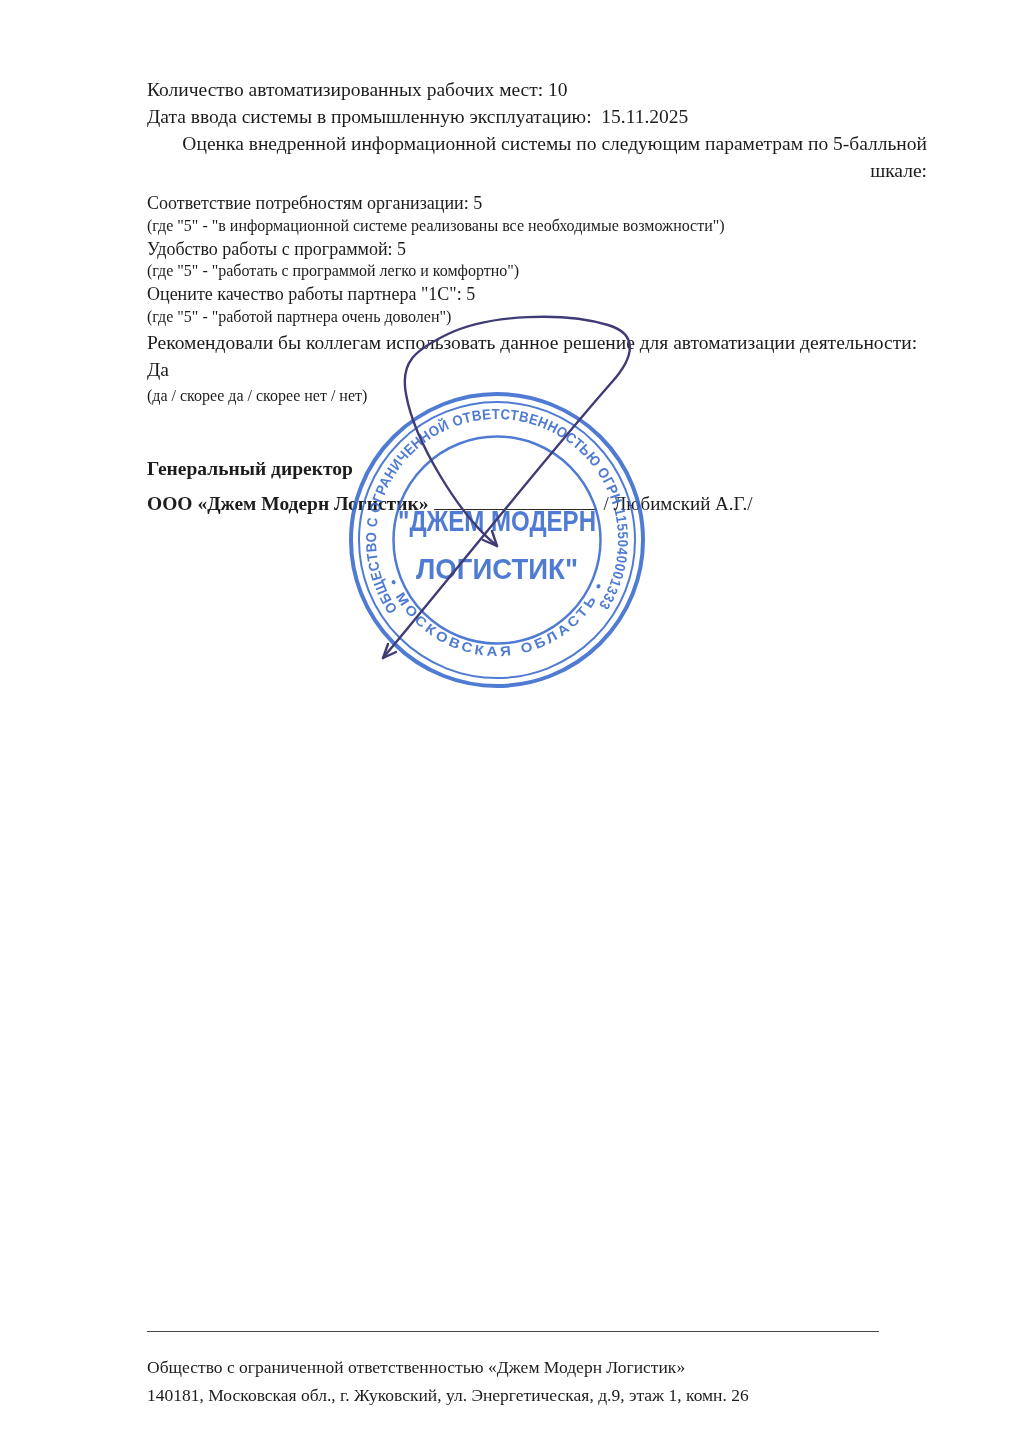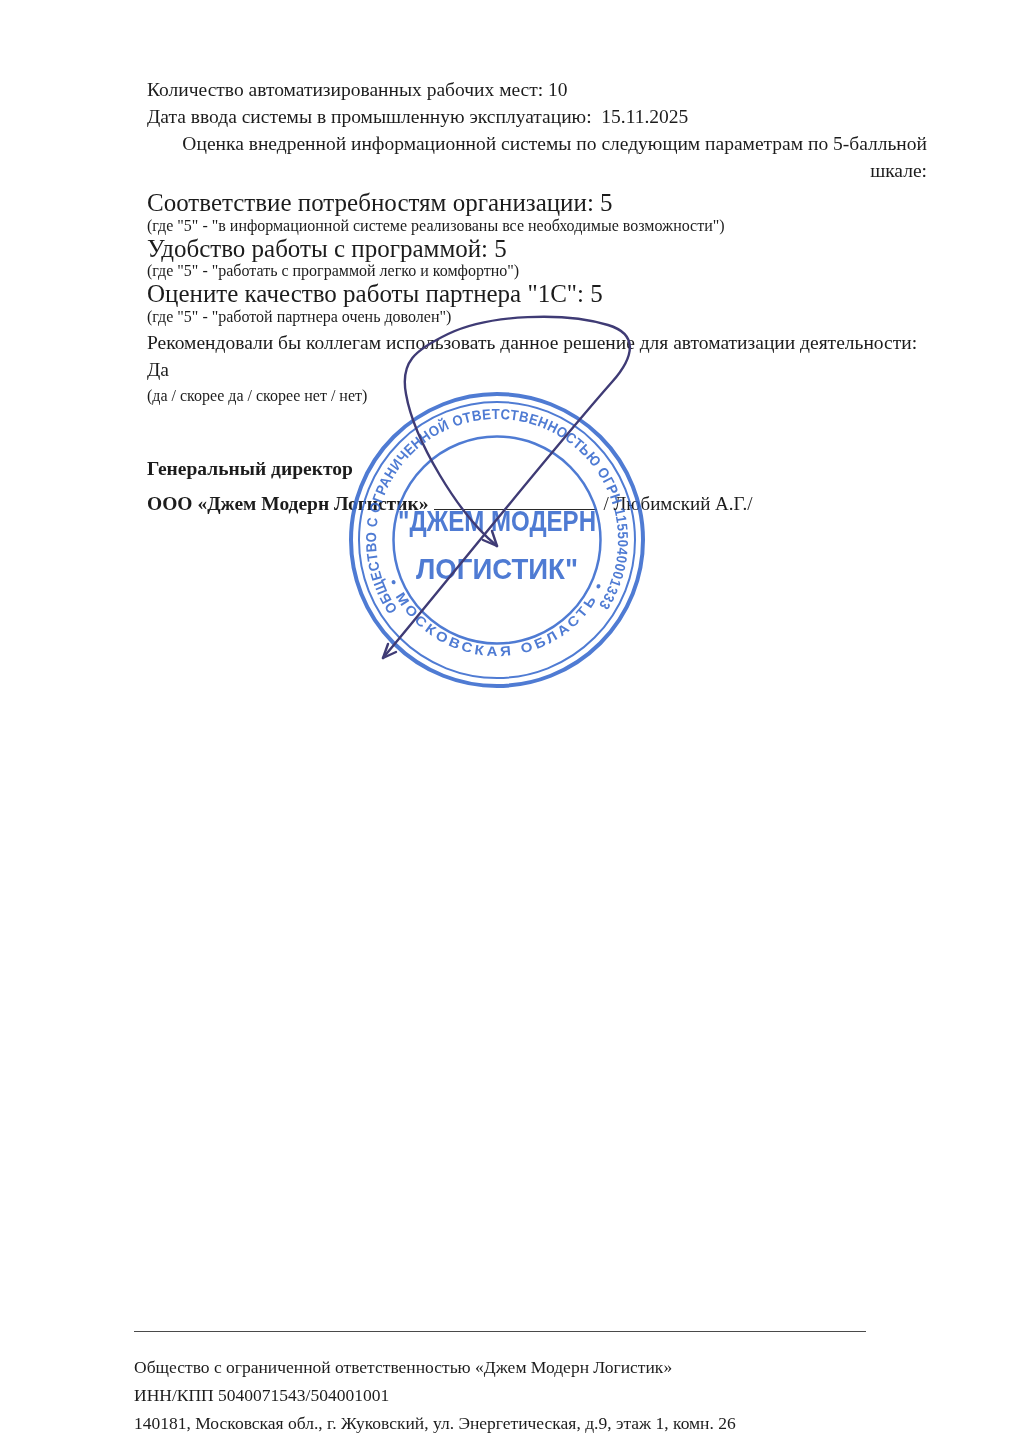--- a/index.html
+++ b/index.html
@@ -10,34 +10,34 @@
     background:#ffffff;
     overflow:hidden;
     font-family:"Liberation Serif", serif;
     color:#1c1c1c;
   }
   .page p{margin:0;}
   .content{position:absolute;left:147px;top:76px;width:780px;z-index:1;}
   .main{font-size:19.5px;line-height:27px;}
   .intro{margin-top:16px;text-align:right;}
   .ratings{margin-top:8px;}
-  .r-main{font-size:25px;line-height:22.8px;}
+  .r-main{font-size:18px;line-height:22.8px;}
   .r-note{font-size:16px;line-height:22.8px;}
   .rec{font-size:19.5px;line-height:27.5px;}
   .rec-note{font-size:16px;line-height:23px;}
   .director{margin-top:52px;}
   .director p{font-size:19.5px;font-weight:bold;line-height:19px;margin:0 0 16px 0;}
   .sig-line{
     display:inline-block;width:163px;height:14px;
     border-bottom:1.6px solid #2a2a2a;margin-left:6px;
   }
   .sig-name{font-weight:normal;margin-left:6px;font-size:19px;}
   .stamp-wrap{position:absolute;left:347px;top:390px;width:300px;height:300px;z-index:2;opacity:.87;}
   .sign-wrap{position:absolute;left:340px;top:300px;width:360px;height:390px;z-index:3;}
-  .footer{position:absolute;left:134px;top:1331px;width:732px;z-index:1;}
+  .footer{position:absolute;left:147px;top:1331px;width:732px;z-index:1;}
   .footer-rule{border:none;border-top:1.5px solid #4a4a4a;margin:0 0 21px 0;}
   .footer p{font-size:17.5px;line-height:28px;}
 </style>
 </head>
 <body>
 
 <div class="page">
 
   <div class="content">
 
@@ -103,17 +103,16 @@
                  C 74 140, 118 214, 157 246"></path>
         <path d="M 157 246 L 143 240 M 157 246 L 152 231"></path>
         <path d="M 43 358 L 56 352 M 43 358 L 48 344"></path>
       </g>
     </svg>
   </div>
 
   <div class="footer">
     <hr class="footer-rule">
     <p>Общество с ограниченной ответственностью «Джем Модерн Логистик»</p>
-    <p>ИНН/КПП 5040071543/504001001</p>
     <p>140181, Московская обл., г. Жуковский, ул. Энергетическая, д.9, этаж 1, комн. 26</p>
   </div>
 
 </div>
 
 </body></html>

